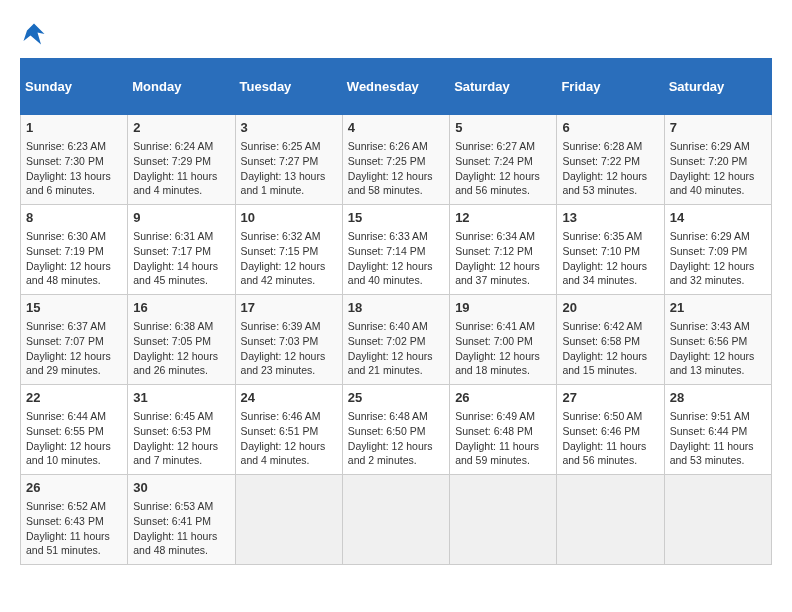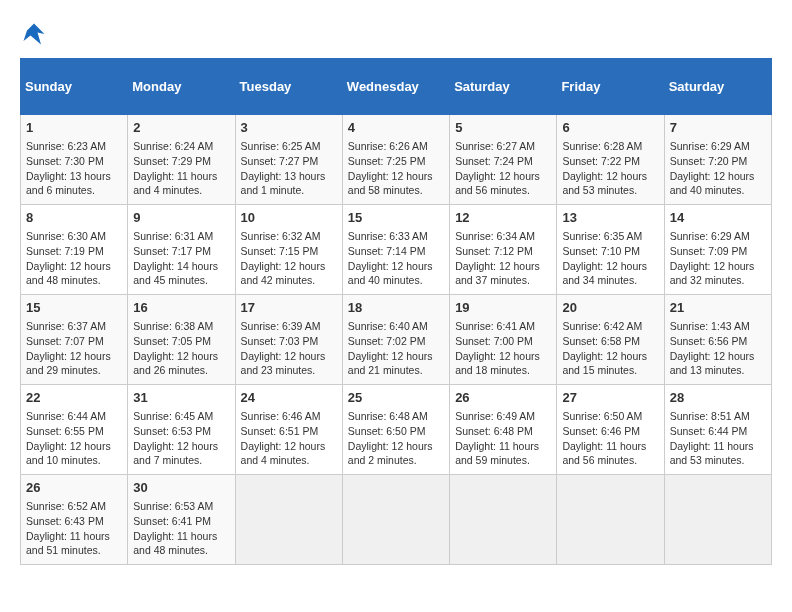--- a/index.html
+++ b/index.html
@@ -134,30 +134,30 @@
         <td><span class="day-num">13</span><span>Sunrise: 6:35 AM</span><br><span>Sunset: 7:10 PM</span><br><span>Daylight: 12 hours and 34 minutes.</span></td>
         <td><span class="day-num">14</span><span>Sunrise: 6:29 AM</span><br><span>Sunset: 7:09 PM</span><br><span>Daylight: 12 hours and 32 minutes.</span></td>
       </tr>
       <tr>
         <td><span class="day-num">15</span><span>Sunrise: 6:37 AM</span><br><span>Sunset: 7:07 PM</span><br><span>Daylight: 12 hours and 29 minutes.</span></td>
         <td><span class="day-num">16</span><span>Sunrise: 6:38 AM</span><br><span>Sunset: 7:05 PM</span><br><span>Daylight: 12 hours and 26 minutes.</span></td>
         <td><span class="day-num">17</span><span>Sunrise: 6:39 AM</span><br><span>Sunset: 7:03 PM</span><br><span>Daylight: 12 hours and 23 minutes.</span></td>
         <td><span class="day-num">18</span><span>Sunrise: 6:40 AM</span><br><span>Sunset: 7:02 PM</span><br><span>Daylight: 12 hours and 21 minutes.</span></td>
         <td><span class="day-num">19</span><span>Sunrise: 6:41 AM</span><br><span>Sunset: 7:00 PM</span><br><span>Daylight: 12 hours and 18 minutes.</span></td>
         <td><span class="day-num">20</span><span>Sunrise: 6:42 AM</span><br><span>Sunset: 6:58 PM</span><br><span>Daylight: 12 hours and 15 minutes.</span></td>
-        <td><span class="day-num">21</span><span>Sunrise: 1:43 AM</span><br><span>Sunset: 6:56 PM</span><br><span>Daylight: 12 hours and 13 minutes.</span></td>
+        <td><span class="day-num">21</span><span>Sunrise: 3:43 AM</span><br><span>Sunset: 6:56 PM</span><br><span>Daylight: 12 hours and 13 minutes.</span></td>
       </tr>
       <tr>
         <td><span class="day-num">22</span><span>Sunrise: 6:44 AM</span><br><span>Sunset: 6:55 PM</span><br><span>Daylight: 12 hours and 10 minutes.</span></td>
         <td><span class="day-num">31</span><span>Sunrise: 6:45 AM</span><br><span>Sunset: 6:53 PM</span><br><span>Daylight: 12 hours and 7 minutes.</span></td>
         <td><span class="day-num">24</span><span>Sunrise: 6:46 AM</span><br><span>Sunset: 6:51 PM</span><br><span>Daylight: 12 hours and 4 minutes.</span></td>
         <td><span class="day-num">25</span><span>Sunrise: 6:48 AM</span><br><span>Sunset: 6:50 PM</span><br><span>Daylight: 12 hours and 2 minutes.</span></td>
         <td><span class="day-num">26</span><span>Sunrise: 6:49 AM</span><br><span>Sunset: 6:48 PM</span><br><span>Daylight: 11 hours and 59 minutes.</span></td>
         <td><span class="day-num">27</span><span>Sunrise: 6:50 AM</span><br><span>Sunset: 6:46 PM</span><br><span>Daylight: 11 hours and 56 minutes.</span></td>
-        <td><span class="day-num">28</span><span>Sunrise: 8:51 AM</span><br><span>Sunset: 6:44 PM</span><br><span>Daylight: 11 hours and 53 minutes.</span></td>
+        <td><span class="day-num">28</span><span>Sunrise: 9:51 AM</span><br><span>Sunset: 6:44 PM</span><br><span>Daylight: 11 hours and 53 minutes.</span></td>
       </tr>
       <tr>
         <td><span class="day-num">26</span><span>Sunrise: 6:52 AM</span><br><span>Sunset: 6:43 PM</span><br><span>Daylight: 11 hours and 51 minutes.</span></td>
         <td><span class="day-num">30</span><span>Sunrise: 6:53 AM</span><br><span>Sunset: 6:41 PM</span><br><span>Daylight: 11 hours and 48 minutes.</span></td>
         <td class="empty-cell"></td>
         <td class="empty-cell"></td>
         <td class="empty-cell"></td>
         <td class="empty-cell"></td>
         <td class="empty-cell"></td>
       </tr>

